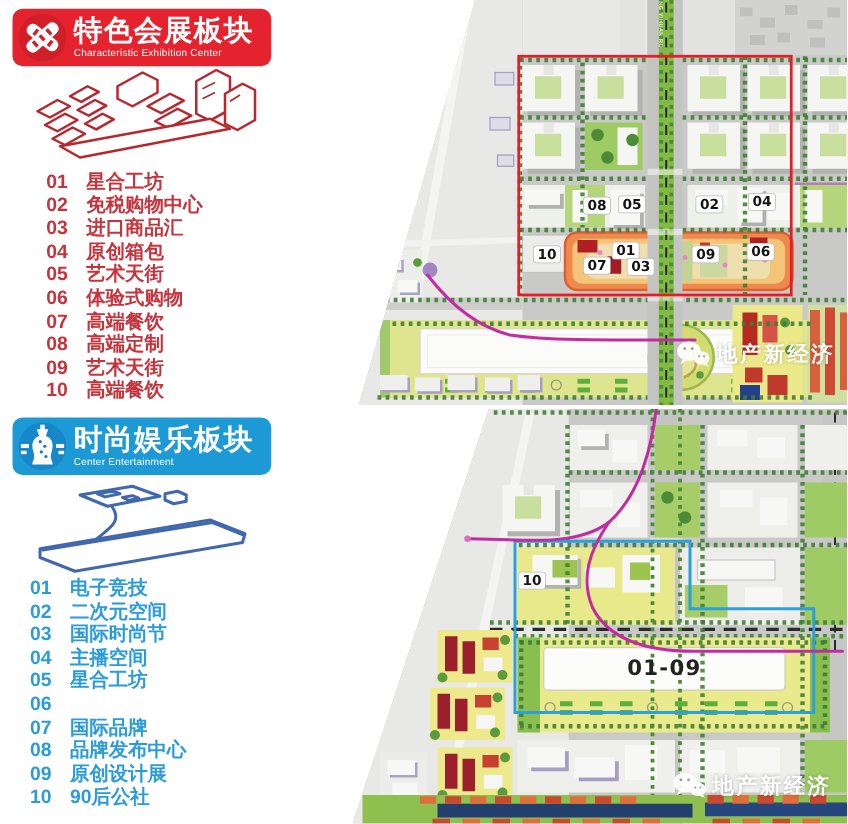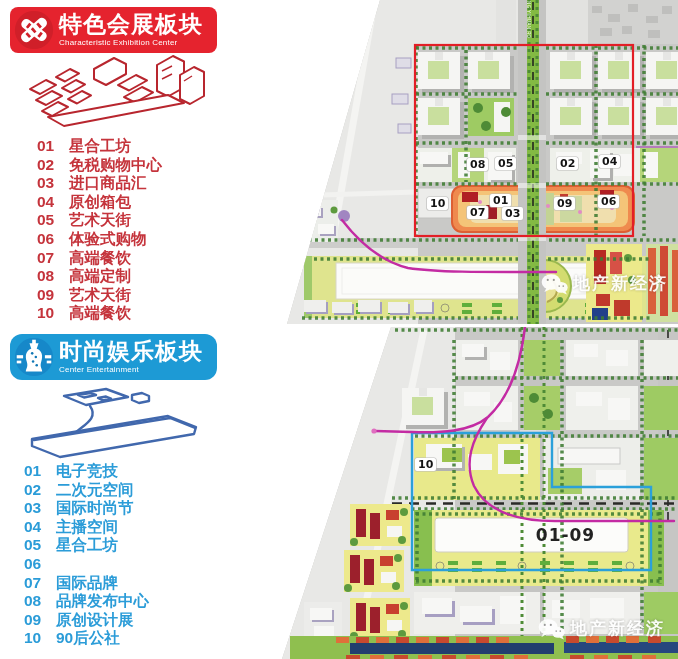--- a/index.html
+++ b/index.html
@@ -4,21 +4,21 @@
 <style>
   html,body{margin:0;padding:0;background:#fff;}
   .stage{position:relative;width:678px;height:659px;background:#fff;overflow:hidden;
          font-family:"Liberation Sans",sans-serif;}
   .map{position:absolute;left:0;top:0;}
 
   
   .banner{position:absolute;left:10px;width:207px;height:46px;border-radius:8px;
           color:#fff;display:flex;align-items:center;}
   .banner.red{top:7px;background:#e5232e;}
-  .banner.blue{top:334px;background:#1d9ad5;border-radius:12px;}
+  .banner.blue{top:334px;background:#1d9ad5;}
   .bicon{width:40px;height:40px;margin:0 5px 0 4px;flex:none;}
   .btexts{display:flex;flex-direction:column;line-height:1;}
   .btitle{font-size:23px;font-weight:bold;letter-spacing:1px;}
   .bsub{font-size:8px;margin-top:3px;letter-spacing:.2px;white-space:nowrap;}
 
   
   .sketch{position:absolute;}
   .sketch.red{left:22px;top:55px;}
   .sketch.blue{left:20px;top:382px;}
 
@@ -28,22 +28,22 @@
   .list .num{width:32px;flex:none;}
   .list.red{left:37px;top:137px;color:#c5343c;}
   .list.blue{left:24px;top:462px;color:#2b9cd8;}
 
   
   .mk{position:absolute;background:#fff;color:#141414;font-weight:bold;font-size:11px;
       line-height:13px;padding:0 3px;border-radius:2px;box-shadow:0 0 0 .6px #b9b9b7;
       font-family:"DejaVu Sans",sans-serif;}
   .bldg-label{position:absolute;left:435px;top:518px;width:193px;height:34px;display:flex;
       align-items:center;justify-content:center;font-size:17px;font-weight:bold;color:#222;
-      letter-spacing:1px;font-family:"DejaVu Sans",sans-serif;padding-left:34px;}
-  .wm{position:absolute;display:flex;align-items:flex-end;gap:5px;color:#fff;opacity:.93;
+      letter-spacing:1px;font-family:"DejaVu Sans",sans-serif;}
+  .wm{position:absolute;display:flex;align-items:flex-start;gap:5px;color:#fff;opacity:.93;
       font-size:17px;font-weight:bold;letter-spacing:2px;
       text-shadow:0 0 3px rgba(40,40,40,.35);white-space:nowrap;}
   .roadlbl{position:absolute;left:526px;top:1px;height:70px;color:#fff;font-size:4.5px;
       writing-mode:vertical-rl;letter-spacing:.4px;opacity:.95;}
 
   
   .hedge{stroke:#3f7c33;stroke-width:3.5;stroke-dasharray:3 3.5;fill:none;opacity:.88;}
   .hedge2{stroke:#4e8b36;stroke-width:3;stroke-dasharray:3 4;fill:none;}
   .roadDash{stroke:#2a2a28;stroke-width:2.6;stroke-dasharray:10 7;fill:none;}
   .cdash{stroke:#1e1e1c;stroke-width:1.5;stroke-dasharray:8 6;fill:none;}

